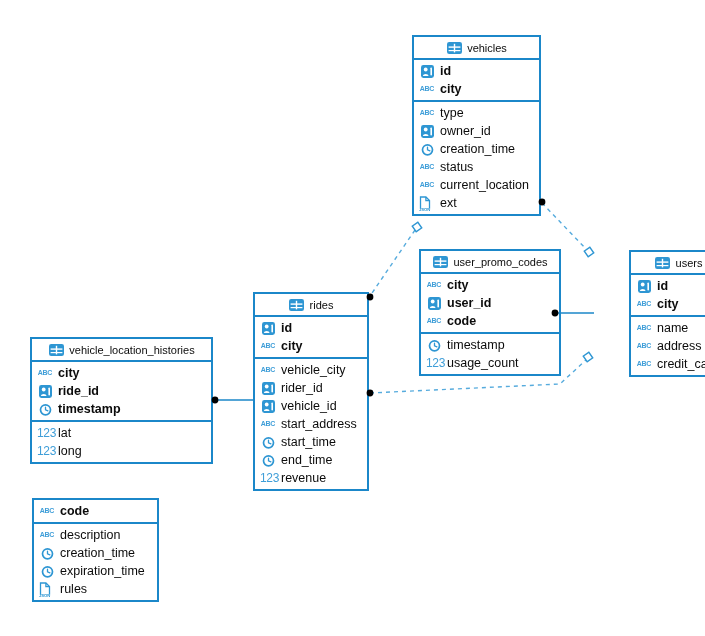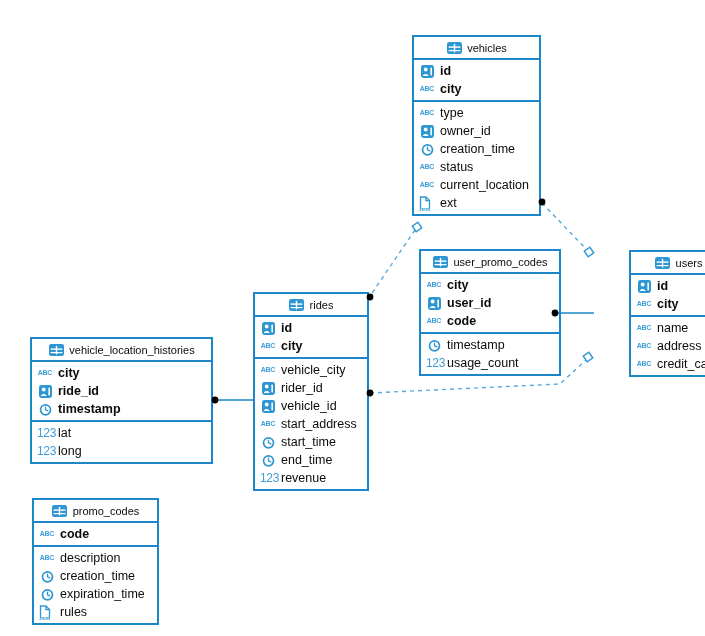--- a/index.html
+++ b/index.html
@@ -365,31 +365,20 @@
         <span class="fname">lat</span>
       </div>
       <div class="frow">
         <span class="ticon num">123</span>
         <span class="fname">long</span>
       </div>
     </div>
   </div>
 
   <div class="erd-table" style="left:32px;top:498px;width:127px;">
-    <div class="thead">
-      <span class="icn">
-        <svg width="15" height="12" viewBox="0 0 15 12">
-            <rect x="0" y="0" width="15" height="12" rx="2.2" fill="#2e96d3"></rect>
-            <rect x="1.6" y="4.4" width="11.8" height="1.4" fill="#fff"></rect>
-            <rect x="6.8" y="1.8" width="1.4" height="8.6" fill="#fff"></rect>
-            <rect x="1.6" y="8" width="11.8" height="1.2" fill="#fff"></rect>
-          </svg>
-      </span>
-      <span class="tname">promo_codes</span>
-    </div>
     <div class="sect pk">
       <div class="frow">
         <span class="ticon">ABC</span>
         <span class="fname">code</span>
       </div>
     </div>
     <div class="sect">
       <div class="frow">
         <span class="ticon">ABC</span>
         <span class="fname">description</span>

